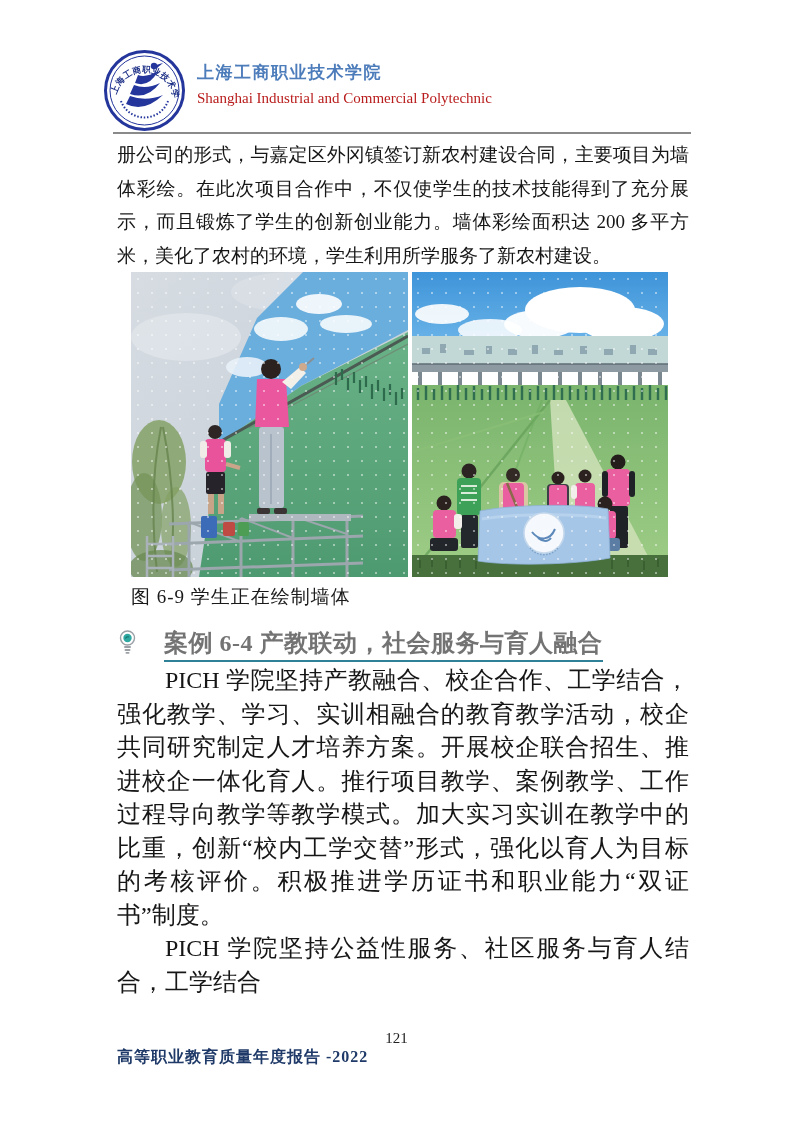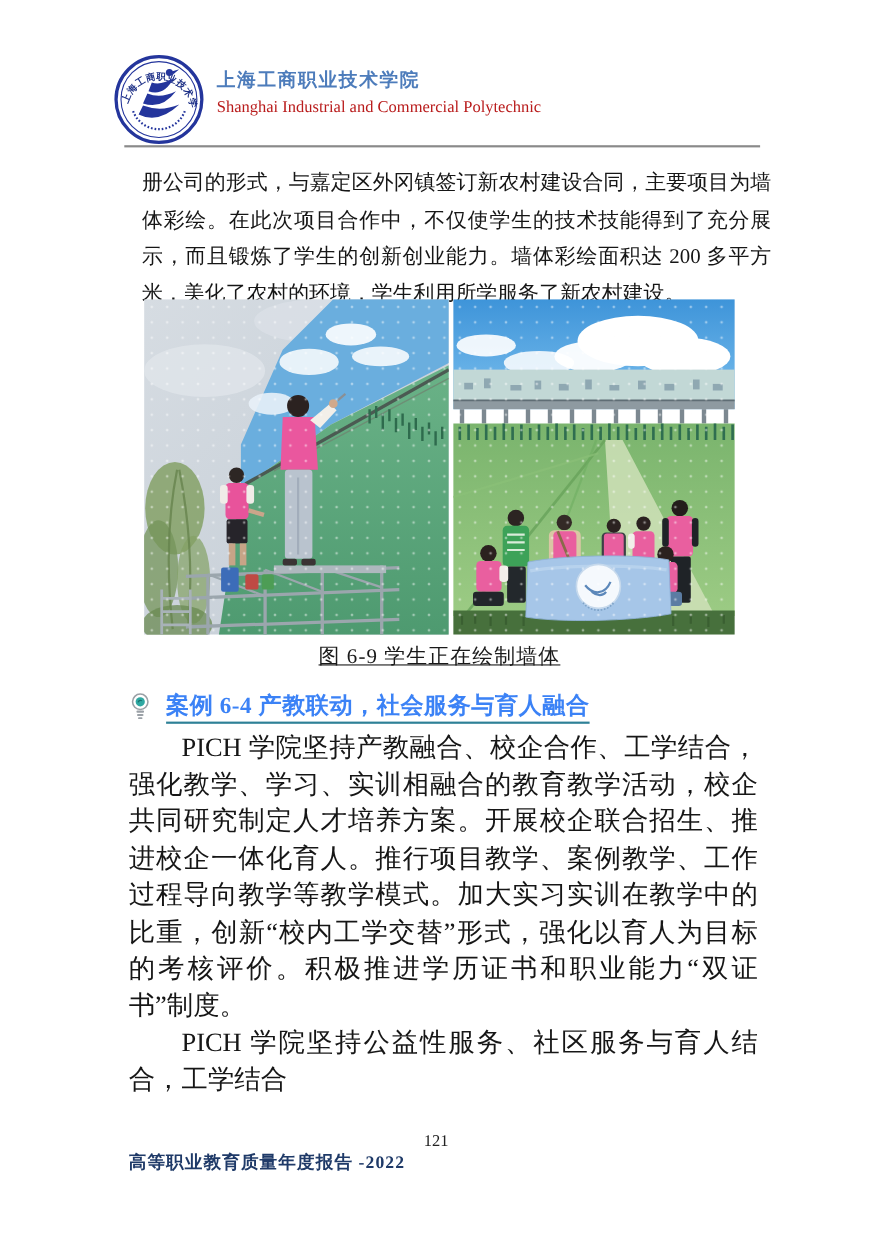--- a/index.html
+++ b/index.html
@@ -15,47 +15,47 @@
     font-size:17px;font-weight:bold;color:#4d7cbb;letter-spacing:1.5px;
     font-family:"Liberation Sans","DejaVu Sans",sans-serif;
   }
   .title-en{
     margin-top:6px;font-size:15px;color:#b91c1c;
     font-family:"Liberation Serif","DejaVu Serif",serif;
   }
   .header-rule{position:absolute;left:113px;top:132px;width:578px;height:2px;background:#8a8a8a;}
   
   .body-text{
-    position:absolute;left:117px;width:572px;margin:12px;
+    position:absolute;left:117px;width:572px;margin:0;
     font-size:19px;line-height:33.5px;color:#161616;
     text-align:justify;text-justify:inter-ideograph;
   }
   .para1{top:138px;}
   .flow{position:absolute;left:117px;top:664px;width:572px;}
   .flow p{
     margin:0;font-size:24px;line-height:33.5px;color:#161616;
     text-align:justify;text-justify:inter-ideograph;text-indent:2em;
   }
   
   .figure{position:absolute;left:131px;top:272px;width:537px;}
   .photo-row{position:relative;display:flex;gap:4px;}
   .photo-row svg{display:block;}
   .photo-row .dots{
     position:absolute;inset:0;pointer-events:none;
     background-image:radial-gradient(rgba(255,255,255,0.45) 1px, transparent 1.5px);
     background-size:14px 14px;
   }
   .figcaption{
-    margin-top:7px;text-align:center;font-size:19px;color:#1a1a1a;letter-spacing:1px;text-decoration:underline;
+    margin-top:7px;text-align:left;font-size:19px;color:#1a1a1a;letter-spacing:1px;
   }
   
   .case-row{position:absolute;left:118px;top:627px;display:flex;align-items:flex-start;}
   .bulb{margin-top:2px;flex:0 0 auto;}
   .case-heading{
-    margin-left:14px;font-size:21px;font-weight:bold;color:#3b82f6;
+    margin-left:27px;font-size:24px;font-weight:bold;color:#737373;
     border-bottom:2px solid #2e8197;padding-bottom:1px;letter-spacing:0.5px;
     cursor:pointer;
   }
   
   .footer-title{
     position:absolute;left:117px;top:1031px;font-size:16px;font-weight:bold;
     color:#1f3a68;letter-spacing:1px;margin-top:16px;
   }
   .page-number{
     position:absolute;left:50%;transform:translateX(-50%);top:1030px;

